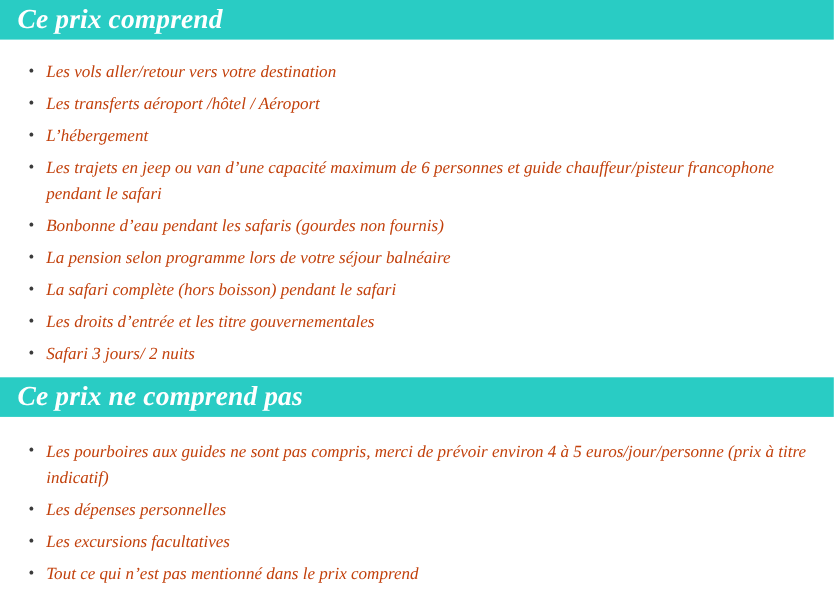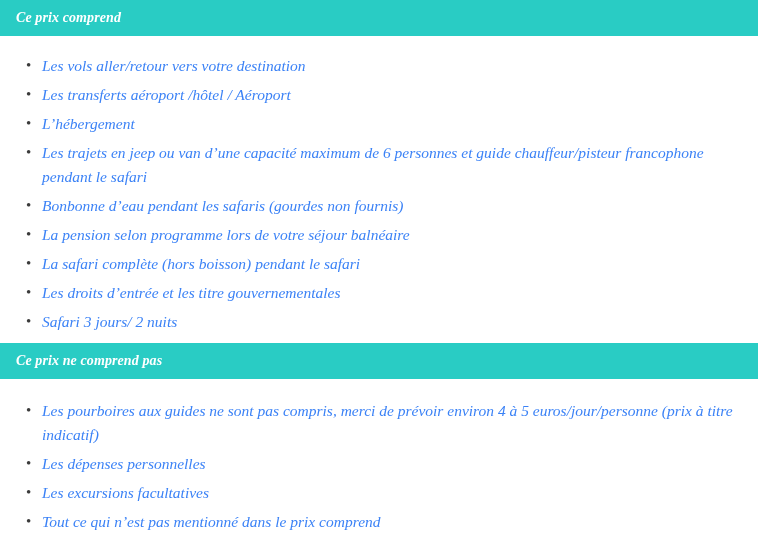--- a/index.html
+++ b/index.html
@@ -19,39 +19,39 @@
     height: 556px;
     position: relative;
     background: #ffffff;
   }
   .section-header {
     background: #29CCC4;
     color: #ffffff;
     font-family: "Liberation Serif", serif;
     font-style: italic;
     font-weight: bold;
-    font-size: 14px;
+    font-size: 25px;
     line-height: 36px;
     height: 36px;
     padding: 0 0 0 16px;
     box-sizing: border-box;
     width: 758px;
     letter-spacing: 0.1px;
   }
   .list {
     list-style: none;
     margin: 0;
     padding: 0;
   }
   .list li {
     position: relative;
     font-family: "Liberation Serif", serif;
     font-style: italic;
     font-size: 15.5px;
-    color: #3b82f6;
+    color: #c2410c;
     line-height: 24px;
     padding: 0 20px 0 42px;
     margin: 0 0 5px 0;
   }
   .list li::before {
     content: "\2022";
     position: absolute;
     left: 26px;
     top: -1px;
     font-size: 15px;

